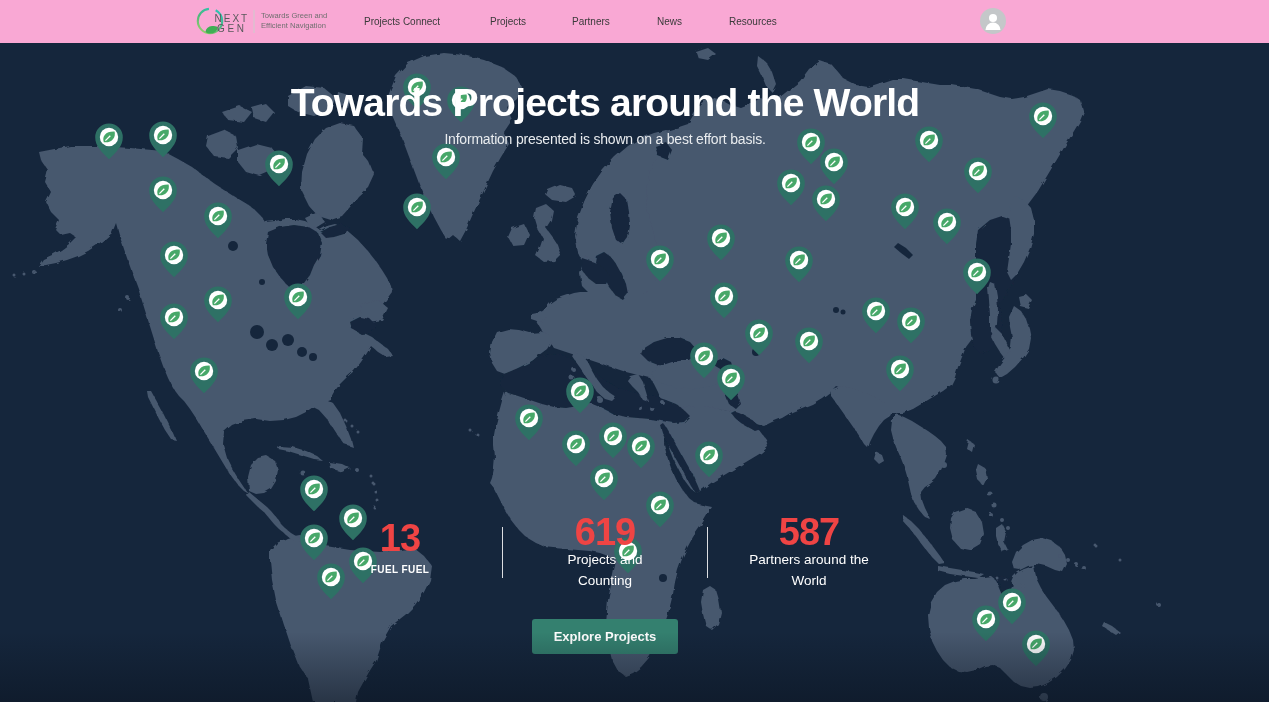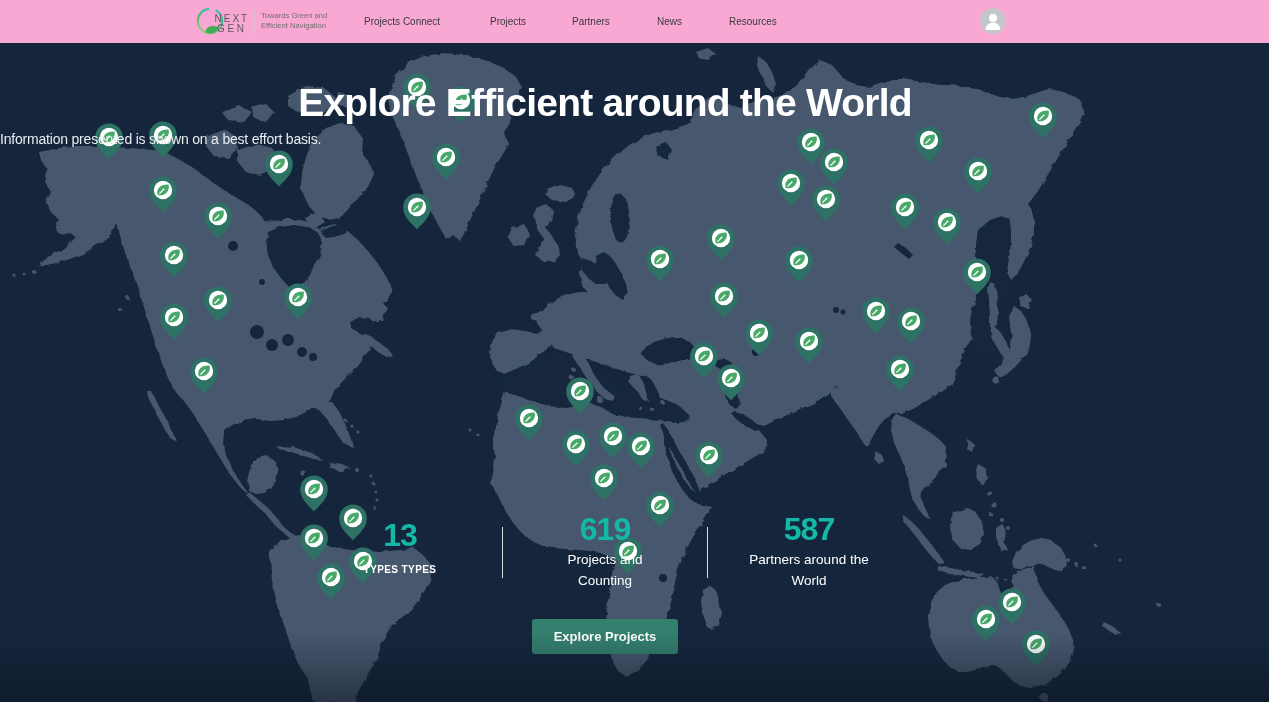--- a/index.html
+++ b/index.html
@@ -1,21 +1,21 @@
 <!DOCTYPE html>
 <html><head><meta charset="utf-8"><style>
 *{margin:0;padding:0;box-sizing:border-box}
 html,body{width:1269px;height:702px;overflow:hidden;font-family:"Liberation Sans",sans-serif;background:#fff}
 header{position:relative;height:43px;background:#f9a8d4}
 .nav a{position:absolute;top:16px;font-size:10px;color:#3a3a3a;text-decoration:none}
 .hero{position:relative;width:1269px;height:659px;background:#15263c;overflow:hidden}
 .hero svg.map{position:absolute;left:0;top:0}
 h1{position:absolute;left:0;width:1210px;top:38px;text-align:center;font-size:39px;font-weight:bold;color:#fff;letter-spacing:-.8px}
-.sub{position:absolute;left:0;width:1210px;top:88px;font-size:14px;color:#e9ecef;letter-spacing:-.2px}
-.num{position:absolute;font-size:32px;font-weight:bold;color:#14b8a6;text-align:center;transform:translateX(-50%);letter-spacing:-1px}
+.sub{position:absolute;left:0;width:1210px;top:88px;text-align:center;font-size:14px;color:#e9ecef;letter-spacing:-.2px}
+.num{position:absolute;font-size:38px;font-weight:bold;color:#ef4444;text-align:center;transform:translateX(-50%);letter-spacing:-1px}
 .lab{position:absolute;font-size:13.5px;color:#fff;text-align:center;transform:translateX(-50%);line-height:21px}
 .lab1{position:absolute;font-size:10px;font-weight:bold;color:#fff;letter-spacing:.4px;text-align:center;transform:translateX(-50%)}
 .vdiv{position:absolute;width:1px;background:rgba(255,255,255,.85)}
 .btn{position:absolute;left:532px;top:576px;width:146px;height:35px;background:#34806f;border-radius:3px;color:#fff;font-size:13px;font-weight:bold;text-align:center;line-height:35px}
 .fade{position:absolute;left:0;bottom:0;width:100%;height:70px;background:linear-gradient(rgba(10,18,30,0),rgba(10,18,30,.5))}
 .avatar{position:absolute;left:980px;top:8px;width:26px;height:26px;border-radius:50%;background:#c4c7c9}
 </style></head><body>
 <header>
 <svg width="340" height="43" style="position:absolute;left:0;top:0">
   <defs>
@@ -233,24 +233,24 @@
       <use href="#pin" x="613" y="393"></use>
       <use href="#pin" x="641" y="403"></use>
       <use href="#pin" x="604" y="435"></use>
       <use href="#pin" x="709" y="412"></use>
       <use href="#pin" x="660" y="462"></use>
       <use href="#pin" x="628" y="508"></use>
       <use href="#pin" x="1012" y="559"></use>
       <use href="#pin" x="986" y="576"></use>
       <use href="#pin" x="1036" y="601"></use>
 </svg>
-<h1>Explore Efficient around the World</h1>
+<h1>Towards Projects around the World</h1>
 <div class="sub">Information presented is shown on a best effort basis.</div>
 <div class="num" style="left:400px;top:474px">13</div>
-<div class="lab1" style="left:400px;top:521px">TYPES TYPES</div>
+<div class="lab1" style="left:400px;top:521px">FUEL FUEL</div>
 <div class="num" style="left:605px;top:468px">619</div>
 <div class="lab" style="left:605px;top:506px">Projects and<br>Counting</div>
 <div class="num" style="left:809px;top:468px">587</div>
 <div class="lab" style="left:809px;top:506px">Partners around the<br>World</div>
 <div class="vdiv" style="left:502px;top:484px;height:51px"></div>
 <div class="vdiv" style="left:707px;top:484px;height:51px"></div>
 <div class="btn">Explore Projects</div>
 <div class="fade"></div>
 </div>
 </body></html>

